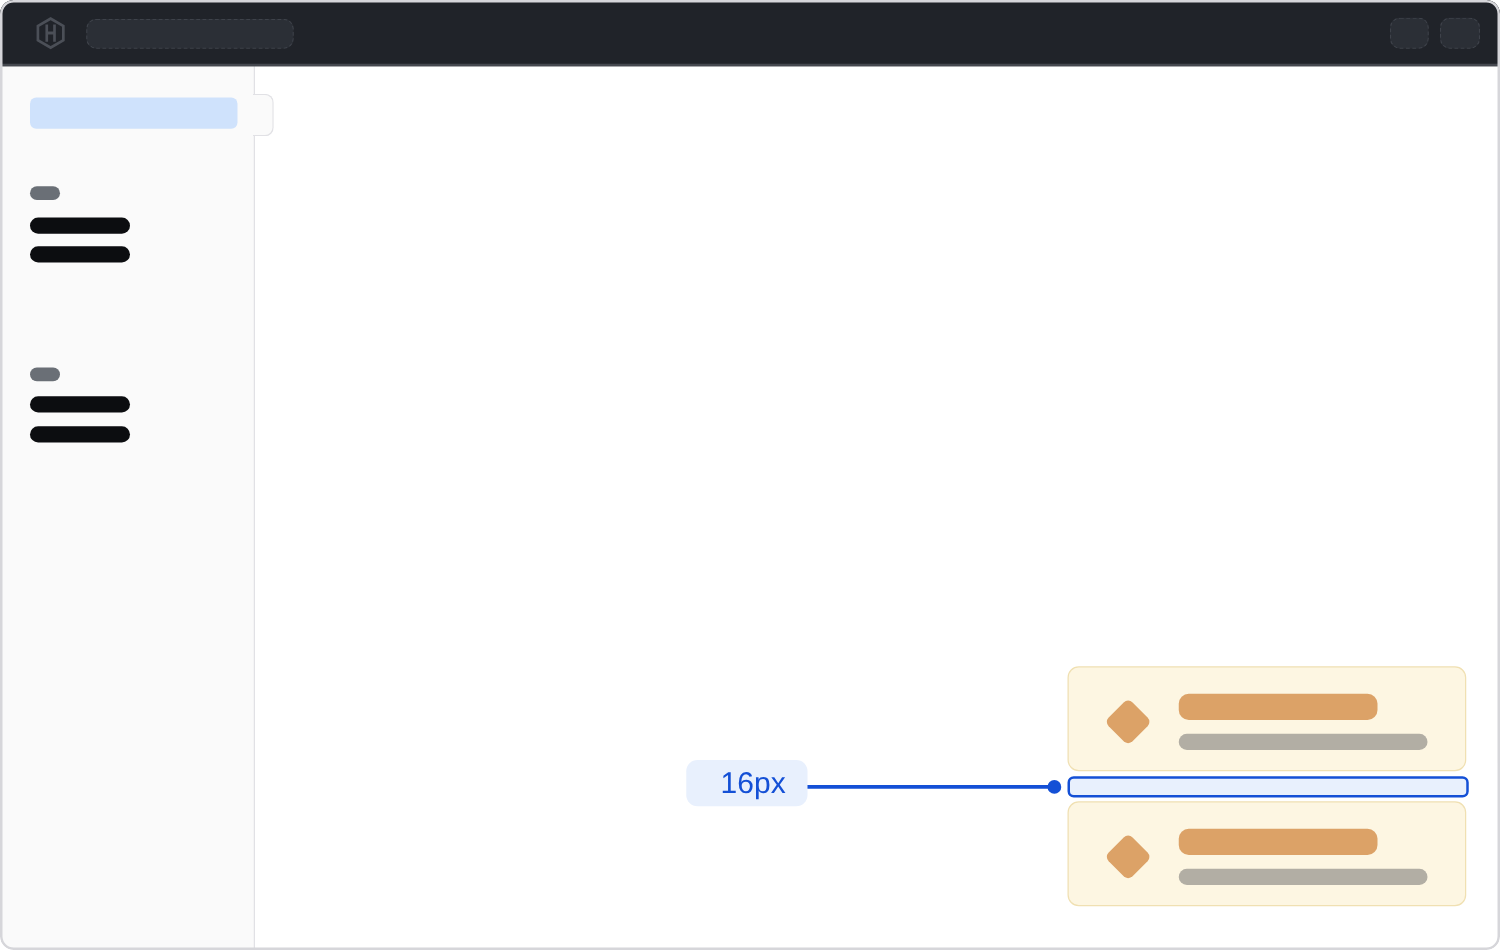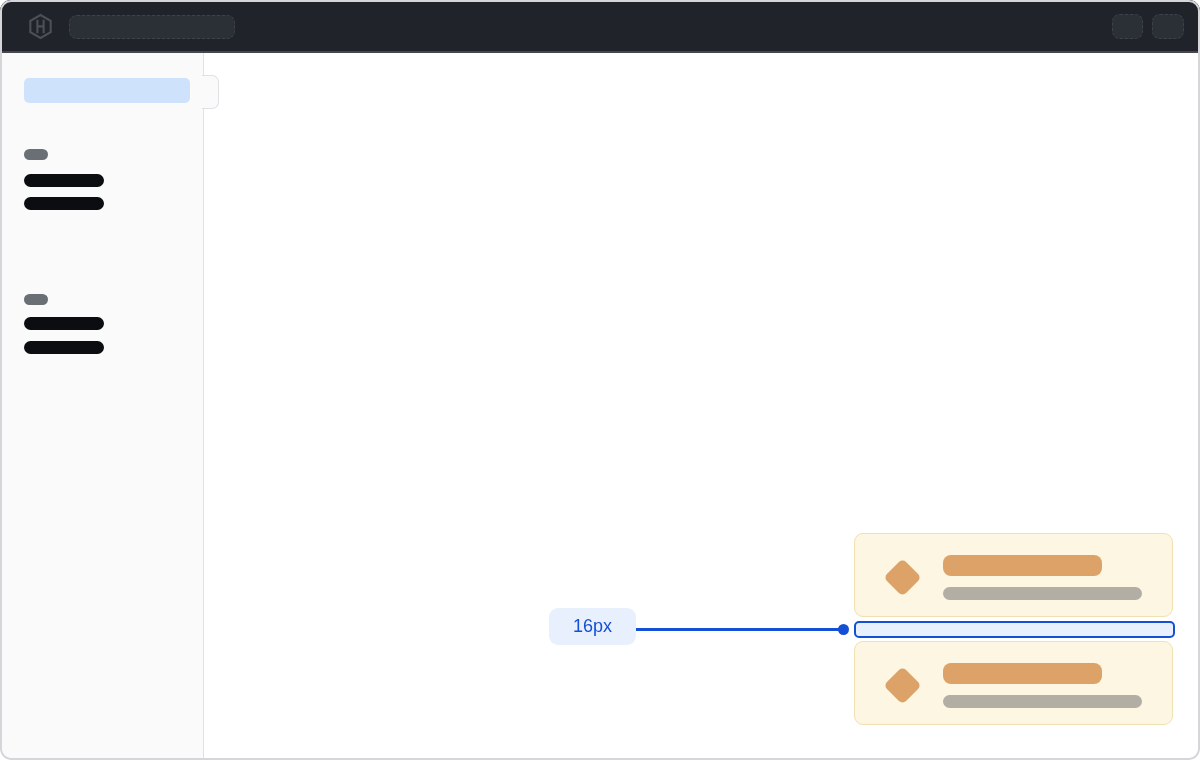--- a/index.html
+++ b/index.html
@@ -34,21 +34,21 @@
   .card{position:absolute;left:854px;width:319px;height:84px;background:#fdf6e2;border:1px solid #f0e0b2;border-radius:9px;box-sizing:border-box;z-index:2;}
   .card-1{top:533px;} .card-2{top:641px;}
   .diamond{position:absolute;left:34px;top:30px;width:27px;height:27px;background:#dca267;border-radius:5px;transform:rotate(45deg);}
   .card-bar-orange{position:absolute;left:88px;top:21px;width:159px;height:21px;border-radius:8px;background:#dca267;}
   .card-bar-gray{position:absolute;left:88px;top:53px;width:199px;height:13px;border-radius:6.5px;background:#b2aea4;}
 
   
   .gap-highlight{position:absolute;left:854px;top:621px;width:321px;height:17px;box-sizing:border-box;background:#e8f0fd;border:2.5px solid #1450d6;border-radius:5px;z-index:10;}
   .measure-line{position:absolute;left:636px;top:628px;width:206px;height:2.5px;background:#1450d6;z-index:9;}
   .measure-dot{position:absolute;left:838px;top:624px;width:11px;height:11px;border-radius:50%;background:#1450d6;z-index:10;}
-  .measure-label{position:absolute;left:549px;top:608px;width:87px;height:37px;border-radius:9px;background:#e8f0fd;color:#1450d6;display:flex;align-items:center;justify-content:center;font-size:18px;font-weight:500;letter-spacing:0px;z-index:10;}
+  .measure-label{position:absolute;left:549px;top:608px;width:87px;height:37px;border-radius:9px;background:#e8f0fd;color:#1450d6;display:flex;align-items:center;justify-content:center;font-size:24px;font-weight:500;letter-spacing:0px;z-index:10;padding-left:10px;}
 </style>
 </head>
 <body>
 
 <div class="stage">
   <div class="window">
 
     <div class="topbar">
       <div class="logo">
         <svg width="27" height="27" viewBox="0 0 24 24" aria-hidden="true">

